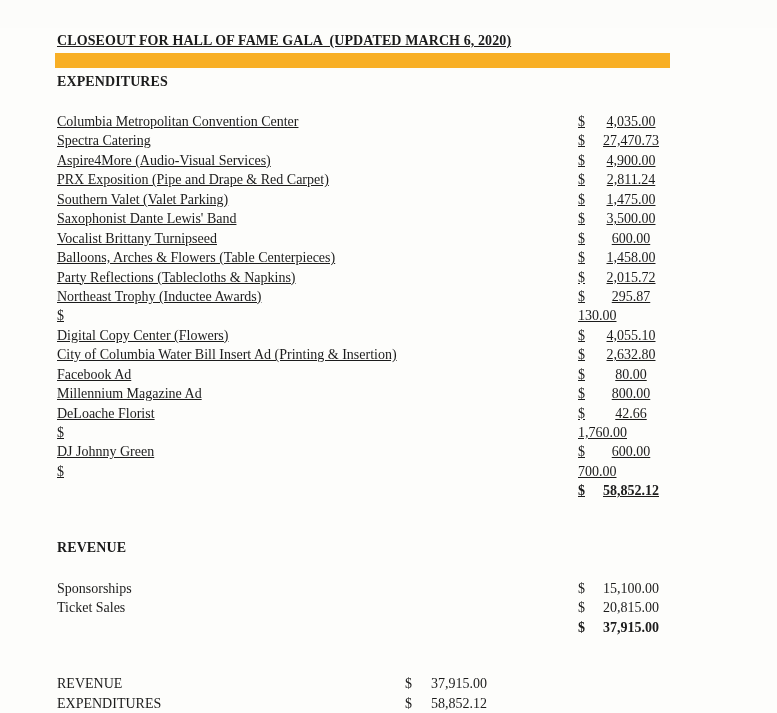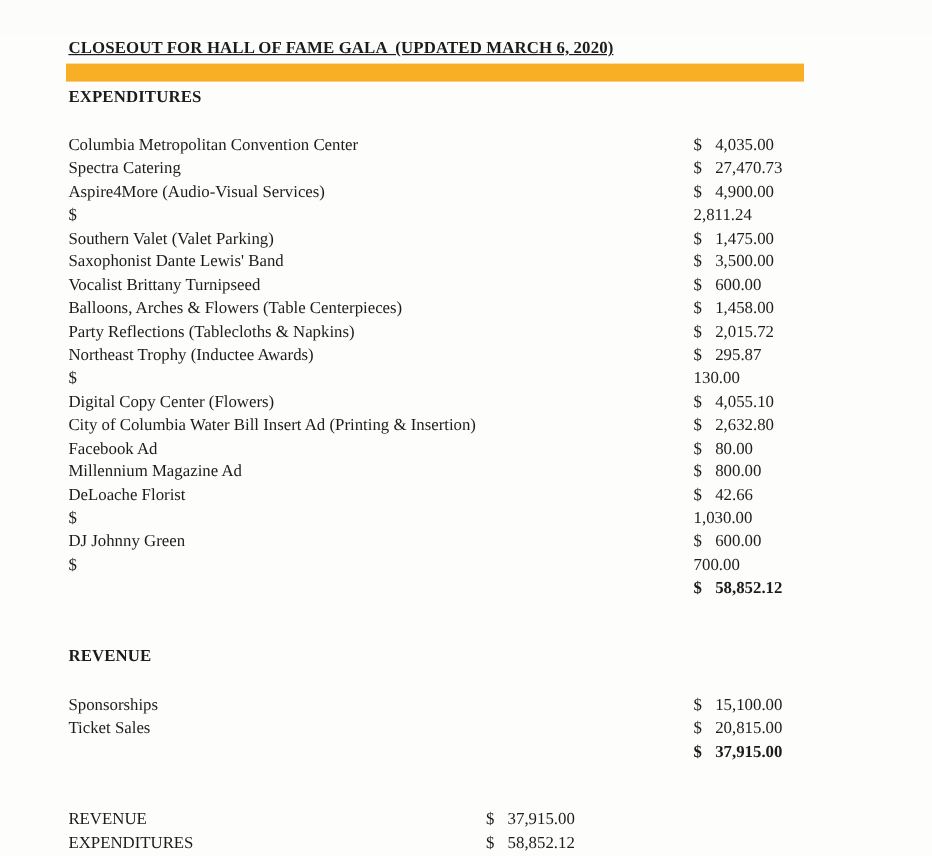--- a/index.html
+++ b/index.html
@@ -24,30 +24,30 @@
     width:615px;height:15px;
     background:#F8AF25;
   }
   .section-heading{
     font-size:14px;font-weight:bold;line-height:16px;letter-spacing:.1px;
   }
   .heading-exp{margin-top:25px;}
   .heading-rev{margin-top:39px;}
 
   .rows{font-size:14px;}
-  .exp-rows{margin-top:22px;}
+  .exp-rows{margin-top:22px;text-decoration:underline;}
   .rev-rows{margin-top:23px;}
   .row{
     display:grid;
     grid-template-columns:521px 18px 70px;
     line-height:19.45px;height:19.45px;
     white-space:nowrap;
   }
   .cur{text-align:left;}
-  .amt{text-align:left;}
+  .amt{text-align:center;}
   .total-row .cur,.total-row .amt{font-weight:bold;}
 
   .summary{margin-top:37px;font-size:14px;}
   .summary .row{grid-template-columns:348px 18px 72px;}
 </style>
 </head>
 <body>
 
 <div class="page">
   <div class="highlight-bar"></div>
@@ -67,20 +67,21 @@
         <span class="lbl">Spectra Catering</span>
         <span class="cur">$</span>
         <span class="amt">27,470.73</span>
       </div>
       <div class="row">
         <span class="lbl">Aspire4More (Audio-Visual Services)</span>
         <span class="cur">$</span>
         <span class="amt">4,900.00</span>
       </div>
       <div class="row">
+        <span class="lbl">PRX Exposition (Pipe and Drape &amp; Red Carpet)</span>
         <span class="cur">$</span>
         <span class="amt">2,811.24</span>
       </div>
       <div class="row">
         <span class="lbl">Southern Valet (Valet Parking)</span>
         <span class="cur">$</span>
         <span class="amt">1,475.00</span>
       </div>
       <div class="row">
         <span class="lbl">Saxophonist Dante Lewis' Band</span>
@@ -131,21 +132,21 @@
         <span class="cur">$</span>
         <span class="amt">800.00</span>
       </div>
       <div class="row">
         <span class="lbl">DeLoache Florist</span>
         <span class="cur">$</span>
         <span class="amt">42.66</span>
       </div>
       <div class="row">
         <span class="cur">$</span>
-        <span class="amt">1,030.00</span>
+        <span class="amt">1,760.00</span>
       </div>
       <div class="row">
         <span class="lbl">DJ Johnny Green</span>
         <span class="cur">$</span>
         <span class="amt">600.00</span>
       </div>
       <div class="row">
         <span class="cur">$</span>
         <span class="amt">700.00</span>
       </div>

